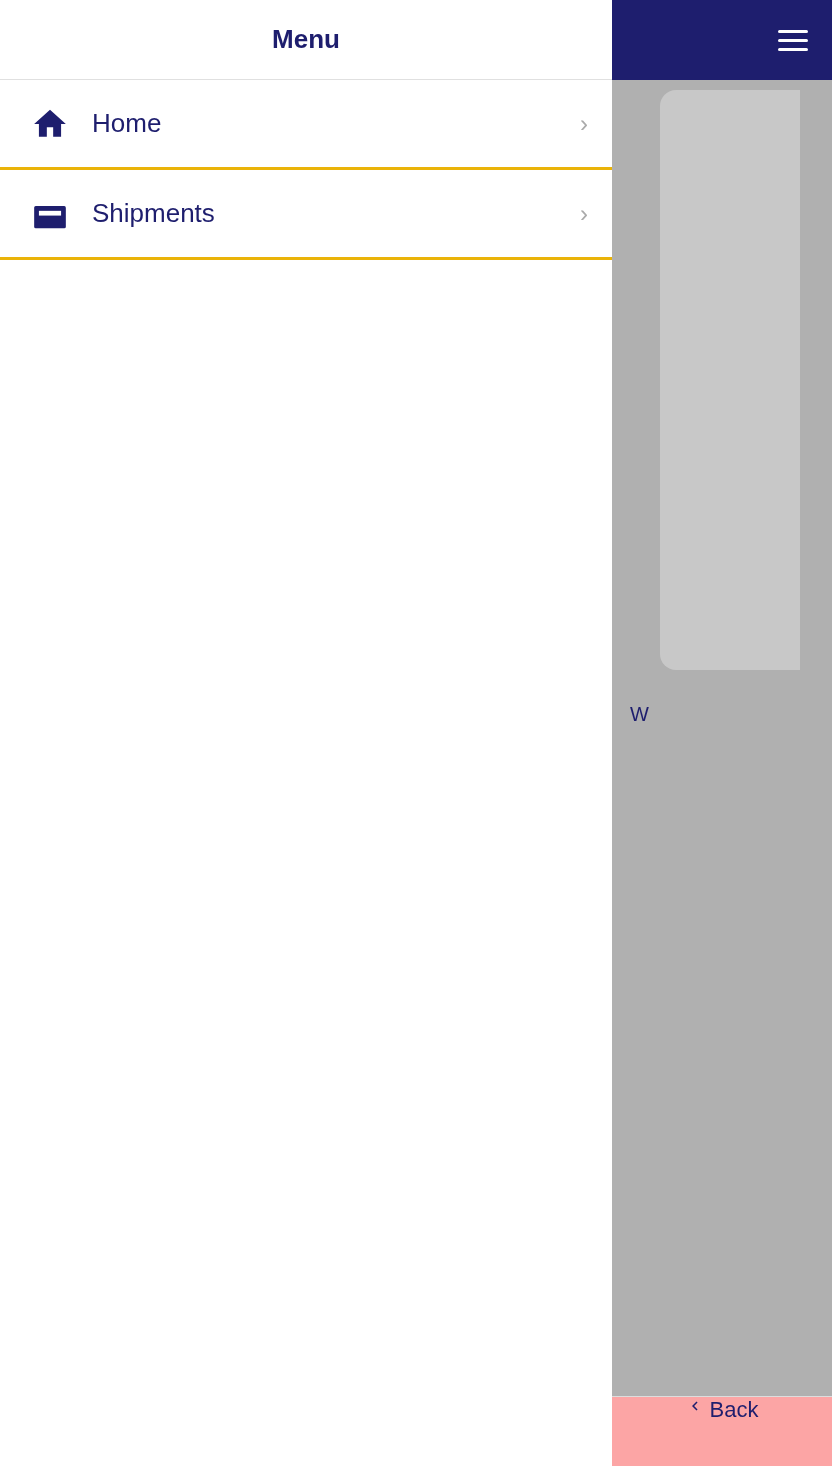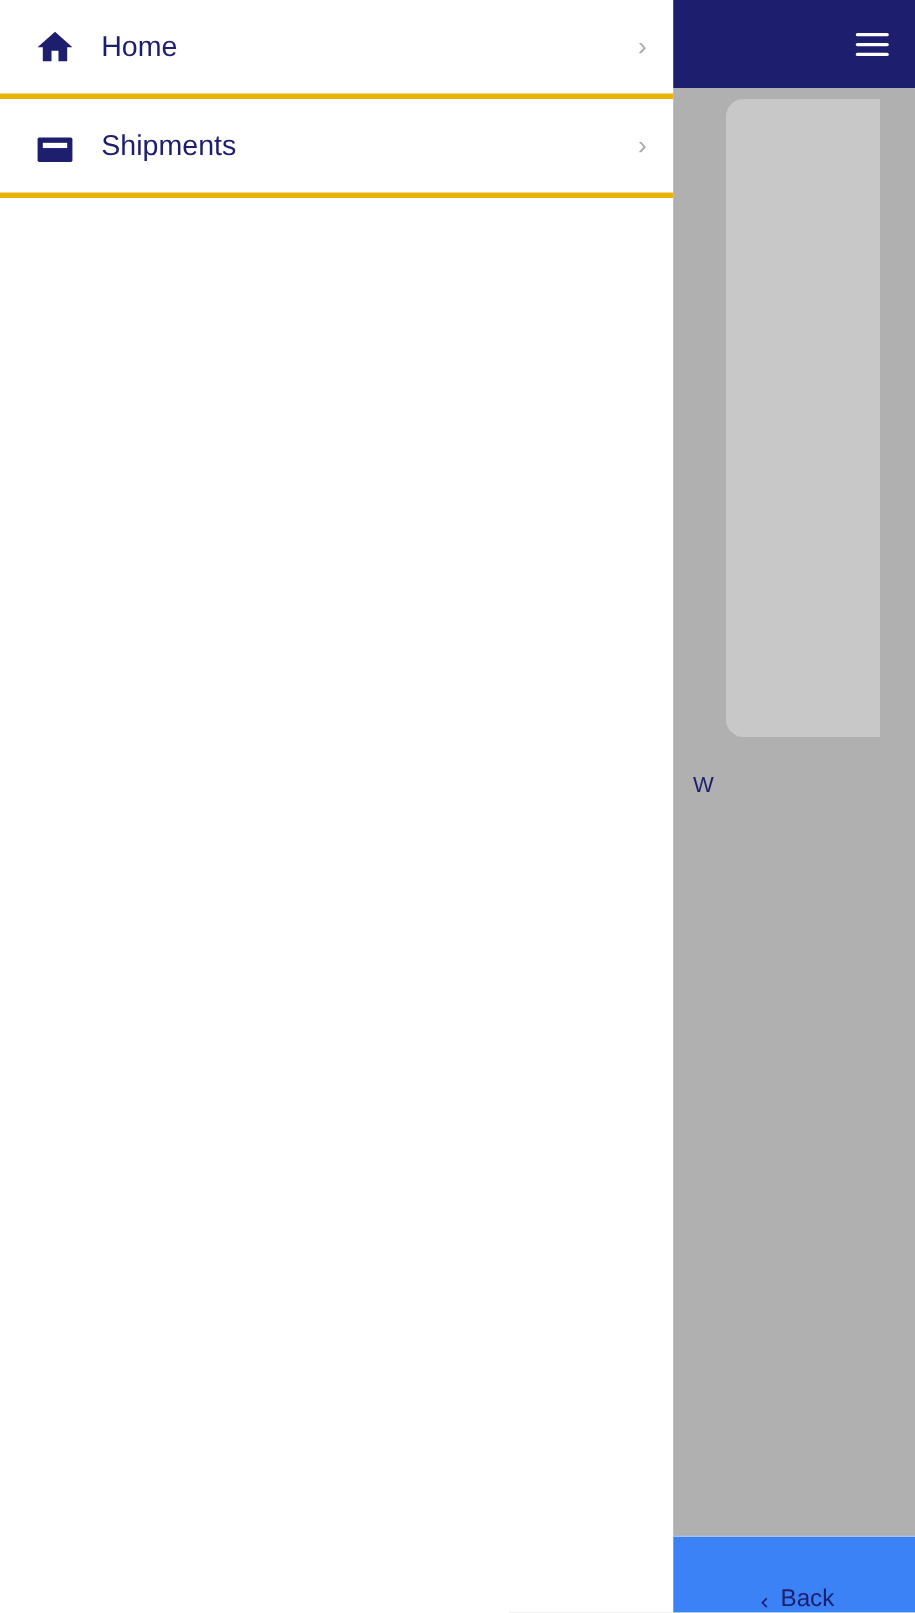--- a/index.html
+++ b/index.html
@@ -75,23 +75,23 @@
       padding-left: 10px;
     }
 
     
     .bg-back-btn {
       position: absolute;
       bottom: 0;
       left: 612px;
       width: 220px;
       height: 70px;
-      background-color: #3b82f6;
-      display: flex;
-      align-items: flex-end;
+      background-color: #fca5a5;
+      display: flex;
+      align-items: flex-start;
       justify-content: center;
       gap: 6px;
       border-top: 1px solid #ddd;
     }
 
     .bg-back-btn span {
       color: #1e1e6e;
       font-size: 22px;
       font-weight: 500;
     }
@@ -130,21 +130,21 @@
       flex: 1;
       display: flex;
       flex-direction: column;
     }
 
     .menu-item {
       display: flex;
       align-items: center;
       padding: 0 24px;
       height: 90px;
-      border-bottom: 5px solid #eab308;
+      border-bottom: 3px solid #eab308;
       cursor: pointer;
       text-decoration: none;
     }
 
     .menu-item-icon {
       width: 52px;
       height: 52px;
       display: flex;
       align-items: center;
       justify-content: center;
@@ -207,20 +207,23 @@
 
 <div class="bg-back-btn">
   <svg width="18" height="18" viewBox="0 0 24 24" fill="#1e1e6e">
     <path d="M15.41 7.41L14 6l-6 6 6 6 1.41-1.41L10.83 12z"></path>
   </svg>
   <span>Back</span>
 </div>
 
 <div class="menu-panel">
 
+  <div class="menu-header">
+    <span class="menu-title">Menu</span>
+  </div>
 
   <div class="menu-items">
 
     <div class="menu-item">
       <div class="menu-item-icon">
         <svg width="38" height="38" viewBox="0 0 24 24">
           <path d="M10 20v-6h4v6h5v-8h3L12 3 2 12h3v8z"></path>
         </svg>
       </div>
       <span class="menu-item-label">Home</span>

